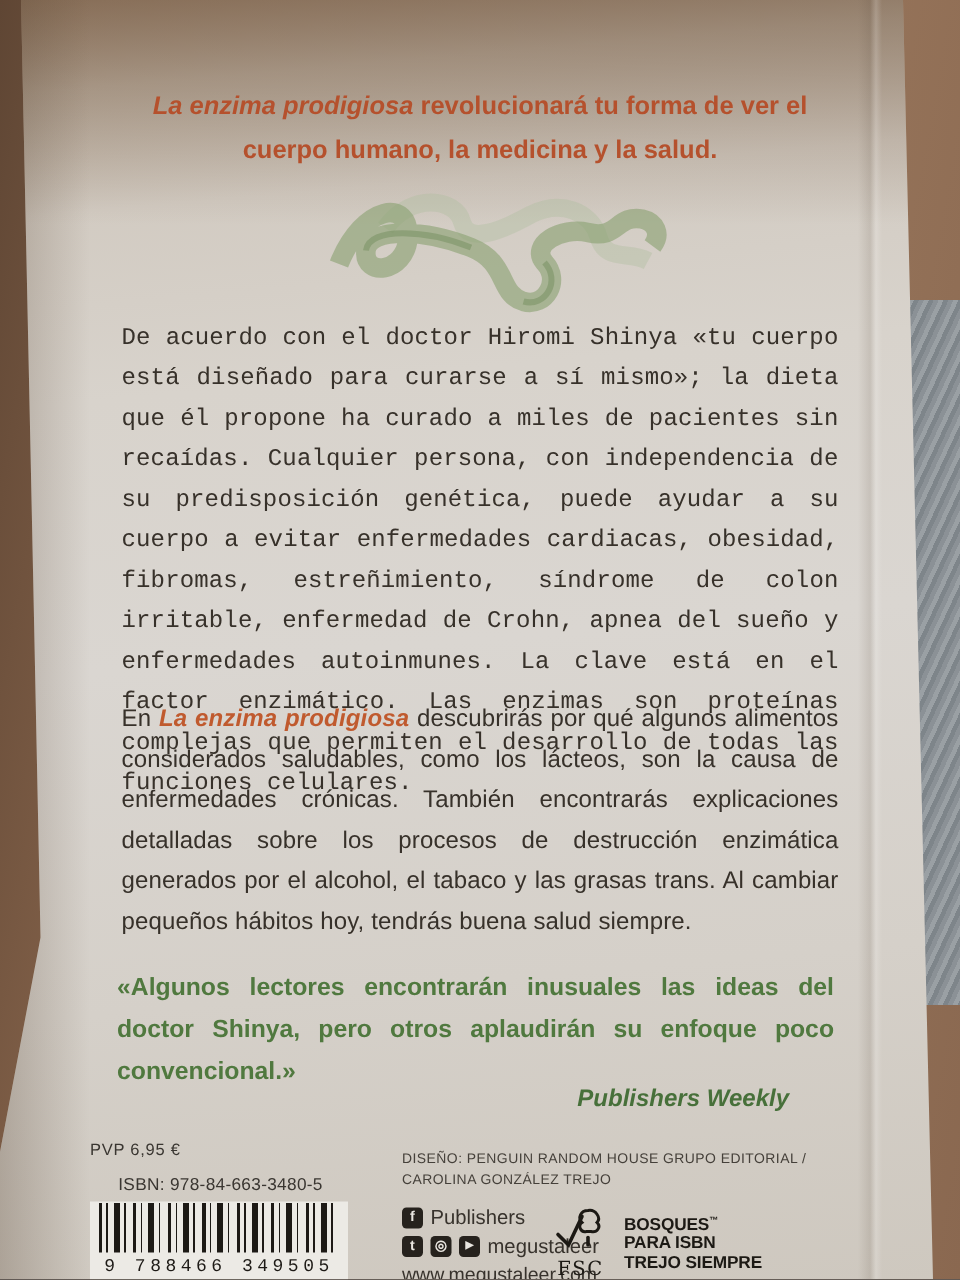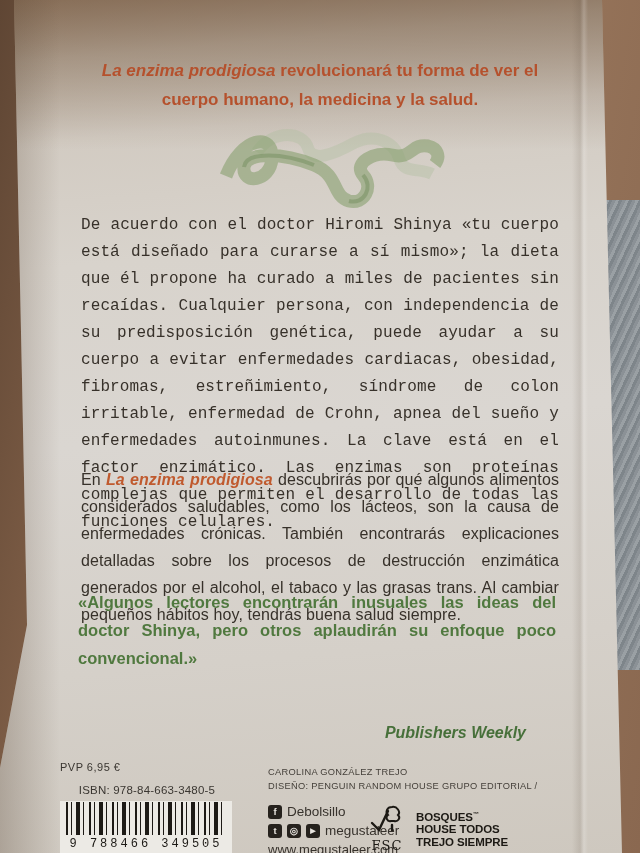--- a/index.html
+++ b/index.html
@@ -40,21 +40,21 @@
 
   .para{
     position:absolute;left:81px;width:478px;text-align:justify;
     color:#37312a;font-size:16px;line-height:27px;letter-spacing:.1px;
   }
   .para1{top:196px;font-family:Liberation Mono, monospace;}
   .para2{top:450px;}
   .book-title-inline{color:#c05a2e;font-style:italic;font-weight:700;}
 
   .quote{
-    position:absolute;top:588px;left:78px;width:478px;text-align:justify;
+    position:absolute;top:644px;left:78px;width:478px;text-align:justify;
     color:#50793f;font-weight:700;font-size:16.5px;line-height:28px;
   }
   .attribution{
     position:absolute;top:680px;left:78px;width:478px;text-align:right;padding-right:30px;box-sizing:border-box;
     color:#47703a;font-weight:700;font-style:italic;font-size:16px;margin-top:44px;
   }
 
   .price{position:absolute;top:761px;left:60px;width:175px;text-align:left;
     color:#3a3631;font-size:11px;letter-spacing:.5px;}
   .isbn{position:absolute;top:784px;left:52px;width:190px;text-align:center;
@@ -113,28 +113,28 @@
 
     <div class="price">PVP  6,95 €</div>
     <div class="isbn">ISBN: 978-84-663-3480-5</div>
 
     <div class="barcode">
       <div class="barcode-bars"></div>
       <div class="barcode-digits">9 788466 349505</div>
     </div>
 
     <div class="design-credit">
+      <div>DISEÑO: PENGUIN RANDOM HOUSE GRUPO EDITORIAL /</div>
       <div>CAROLINA GONZÁLEZ TREJO</div>
-      <div>DISEÑO: PENGUIN RANDOM HOUSE GRUPO EDITORIAL /</div>
     </div>
 
     <div class="social" style="top:804px;">
       <div class="social-row">
         <span class="sq-icon">f</span>
-        <span>Debolsillo</span>
+        <span>Publishers</span>
       </div>
       <div class="social-row">
         <span class="sq-icon">t</span>
         <span class="sq-icon">◎</span>
         <span class="sq-icon" style="font-size:7px;">▶</span>
         <span>megustaleer</span>
       </div>
     </div>
     <div class="website">www.megustaleer.com</div>
 
@@ -145,17 +145,17 @@
           <path d="M24 22 L24 27"></path>
         </g>
         <g fill="none" stroke="#1c1914" stroke-width="2">
           <path d="M24 4 C 19 4, 17 9, 20 12 C 17 14, 19 19, 23 18 L26 18 C 30 19, 33 15, 30 12 C 33 9, 29 3, 24 4 Z"></path>
         </g>
       </svg>
       <div class="fsc-label">FSC</div>
     </div>
     <div class="fsc-claim">
       <div><span>BOSQUES</span><span class="tm">™</span></div>
-      <div>HOUSE TODOS</div>
+      <div>PARA ISBN</div>
       <div>TREJO SIEMPRE</div>
     </div>
   </div>
 </div>
 
 </body></html>

